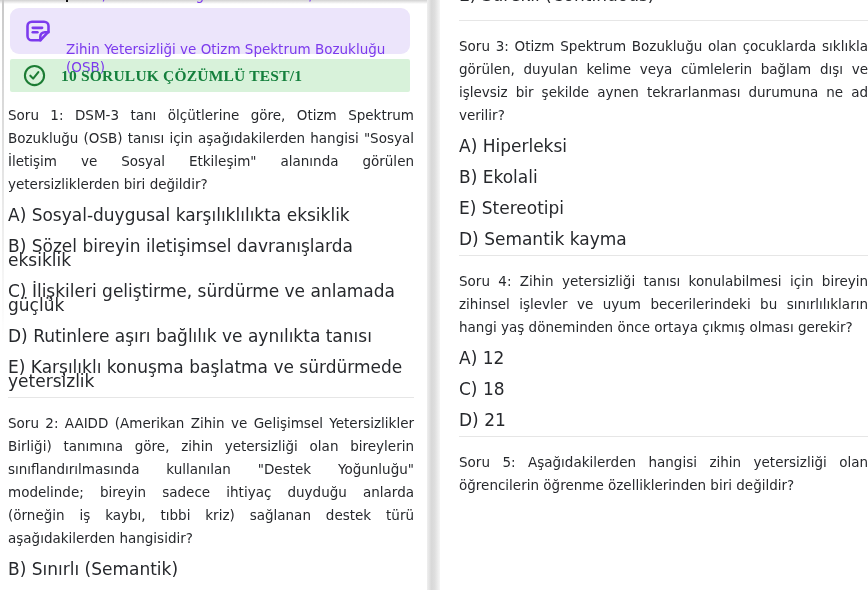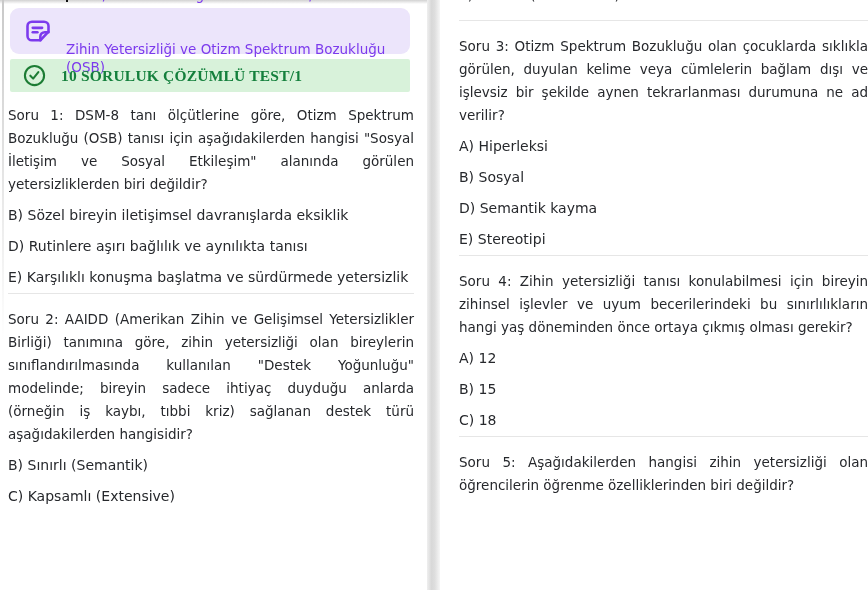--- a/index.html
+++ b/index.html
@@ -26,21 +26,21 @@
   .caret{display:inline-block;width:1.5px;height:14px;background:#111;vertical-align:-2px;margin-right:1px;}
   .badge-green{width:400px;height:33px;margin-top:5px;border-radius:2px;
     background:#d8f2da;padding:0 12px;text-align:center;}
   .badge-green .txt{margin-left:14px;color:#15803d;font-weight:bold;
     font-family:"Liberation Serif",serif;font-size:15.5px;letter-spacing:.2px;}
   .badge svg{flex:0 0 auto;display:block;}
 
   
   .prompt{margin:8px 0 12px;font-size:13.5px;line-height:23px;text-align:justify;}
   .q-first .prompt{margin-top:12px;}
-  .option{margin:0 0 17px;font-size:14px;line-height:14px;}
+  .option{margin:0 0 17px;font-size:17px;line-height:14px;}
   .divider{border:none;border-top:1px solid #e6e6e6;margin:-8px 0 14px;}
   .col-right .divider-top{margin:20px 0 14px 0;}
   .clipped-top{position:absolute;top:-12px;left:18px;margin:0;}
 </style>
 </head>
 <body>
 
 <div class="screen">
   <div class="edge-top"></div>
   <div class="edge-left"></div>
@@ -62,22 +62,24 @@
 
     <div class="badge badge-green">
       <svg width="25" height="25" viewBox="0 0 24 24" fill="none" stroke="#1c7c34" stroke-width="2" stroke-linecap="round" stroke-linejoin="round">
         <circle cx="12" cy="12" r="9.2"></circle>
         <path d="M8 12.2l2.7 2.8 5-6.2"></path>
       </svg>
       <div class="txt">10 SORULUK ÇÖZÜMLÜ TEST/1</div>
     </div>
 
     <div class="question q-first">
-      <p class="prompt">Soru 1: DSM-8 tanı ölçütlerine göre, Otizm Spektrum Bozukluğu (OSB) tanısı için aşağıdakilerden hangisi "Sosyal İletişim ve Sosyal Etkileşim" alanında görülen yetersizliklerden biri değildir?</p>
+      <p class="prompt">Soru 1: DSM-3 tanı ölçütlerine göre, Otizm Spektrum Bozukluğu (OSB) tanısı için aşağıdakilerden hangisi "Sosyal İletişim ve Sosyal Etkileşim" alanında görülen yetersizliklerden biri değildir?</p>
+      <p class="option">A) Sosyal-duygusal karşılıklılıkta eksiklik</p>
       <p class="option">B) Sözel bireyin iletişimsel davranışlarda eksiklik</p>
+      <p class="option">C) İlişkileri geliştirme, sürdürme ve anlamada güçlük</p>
       <p class="option">D) Rutinlere aşırı bağlılık ve aynılıkta tanısı</p>
       <p class="option">E) Karşılıklı konuşma başlatma ve sürdürmede yetersizlik</p>
       <hr class="divider">
     </div>
 
     <div class="question">
       <p class="prompt">Soru 2: AAIDD (Amerikan Zihin ve Gelişimsel Yetersizlikler Birliği) tanımına göre, zihin yetersizliği olan bireylerin sınıflandırılmasında kullanılan "Destek Yoğunluğu" modelinde; bireyin sadece ihtiyaç duyduğu anlarda (örneğin iş kaybı, tıbbi kriz) sağlanan destek türü aşağıdakilerden hangisidir?</p>
       <p class="option">B) Sınırlı (Semantik)</p>
       <p class="option">C) Kapsamlı (Extensive)</p>
 
@@ -86,31 +88,31 @@
 
   <div class="col-gap"></div>
 
   <div class="col-right">
     <p class="option clipped-top">E) Sürekli (Continuous)</p>
     <hr class="divider divider-top">
 
     <div class="question">
       <p class="prompt">Soru 3: Otizm Spektrum Bozukluğu olan çocuklarda sıklıkla görülen, duyulan kelime veya cümlelerin bağlam dışı ve işlevsiz bir şekilde aynen tekrarlanması durumuna ne ad verilir?</p>
       <p class="option">A) Hiperleksi</p>
-      <p class="option">B) Sosyal</p>
+      <p class="option">B) Ekolali</p>
+      <p class="option">E) Stereotipi</p>
       <p class="option">D) Semantik kayma</p>
-      <p class="option">E) Stereotipi</p>
       <hr class="divider">
     </div>
 
     <div class="question">
       <p class="prompt">Soru 4: Zihin yetersizliği tanısı konulabilmesi için bireyin zihinsel işlevler ve uyum becerilerindeki bu sınırlılıkların hangi yaş döneminden önce ortaya çıkmış olması gerekir?</p>
       <p class="option">A) 12</p>
-      <p class="option">B) 15</p>
       <p class="option">C) 18</p>
+      <p class="option">D) 21</p>
       <hr class="divider">
     </div>
 
     <div class="question">
       <p class="prompt">Soru 5: Aşağıdakilerden hangisi zihin yetersizliği olan öğrencilerin öğrenme özelliklerinden biri değildir?</p>
     </div>
   </div>
 </div>
 
 </body></html>

